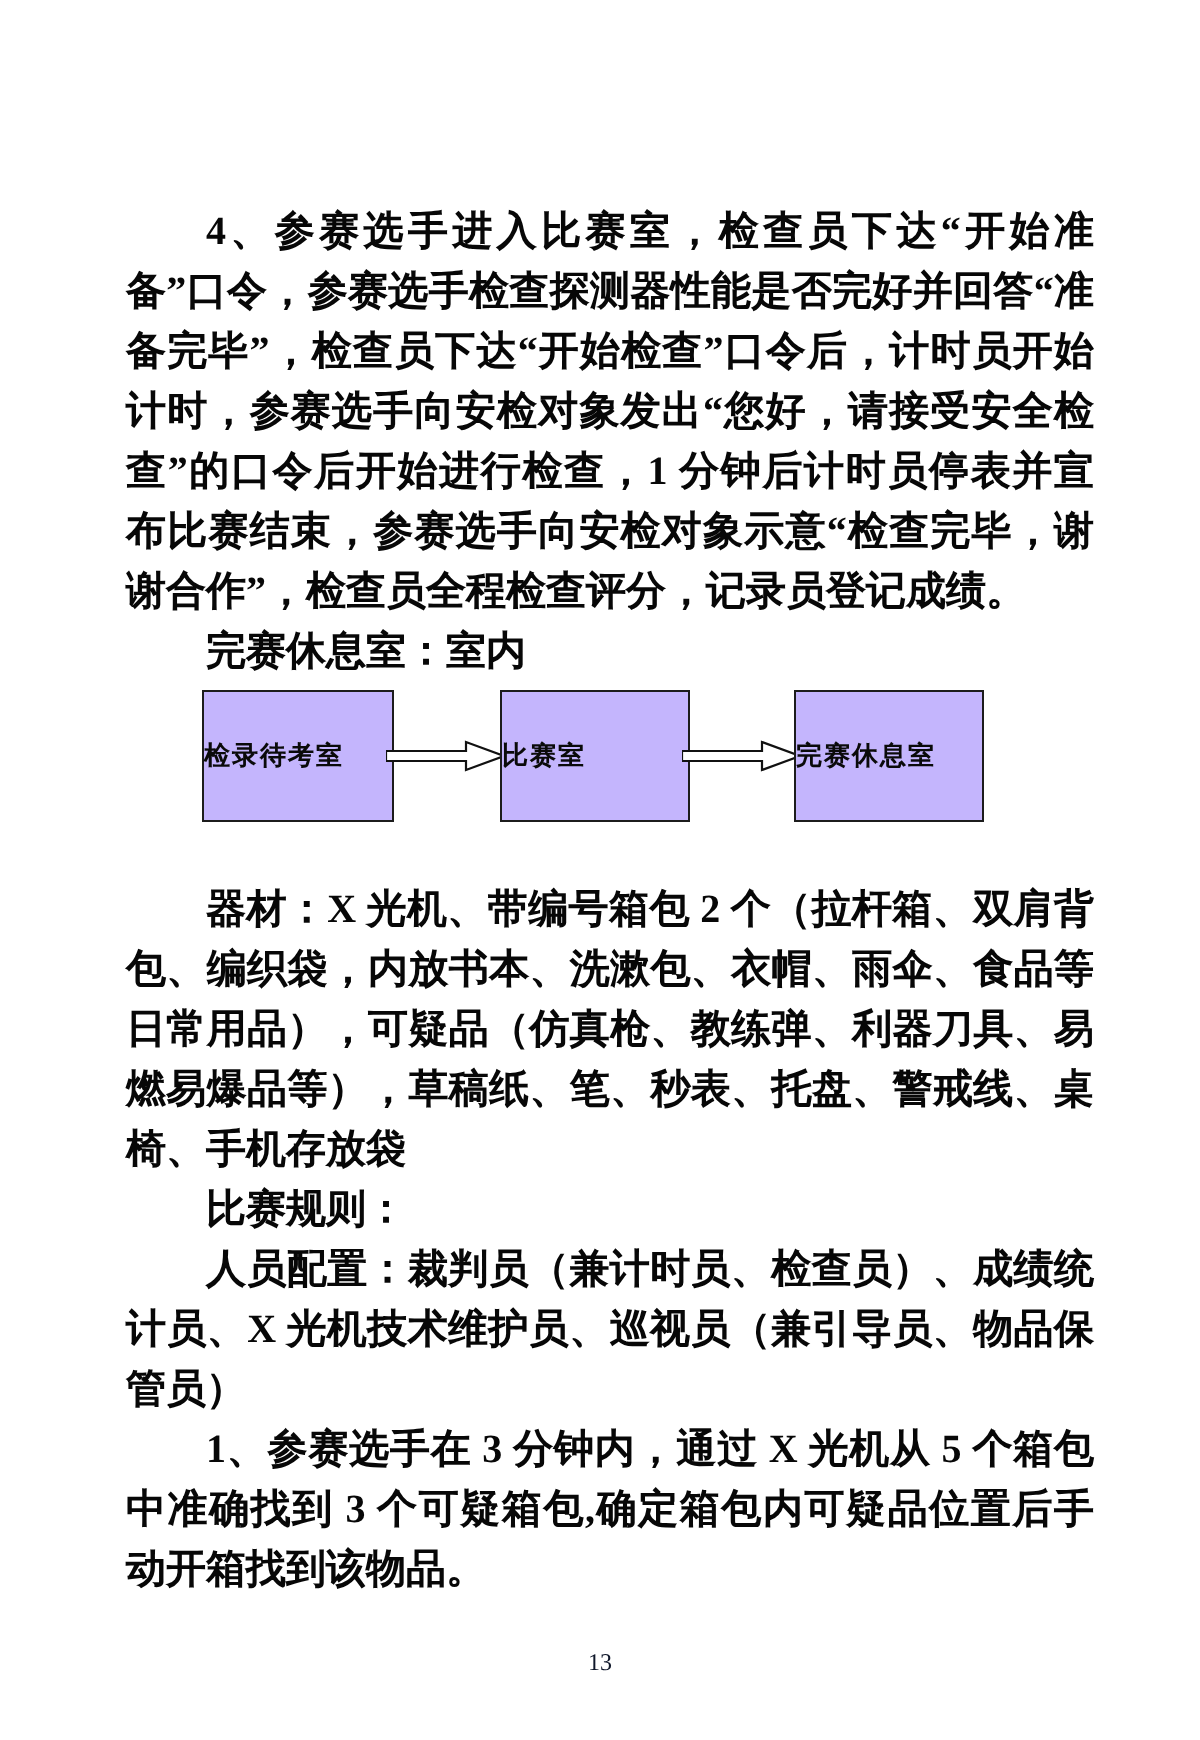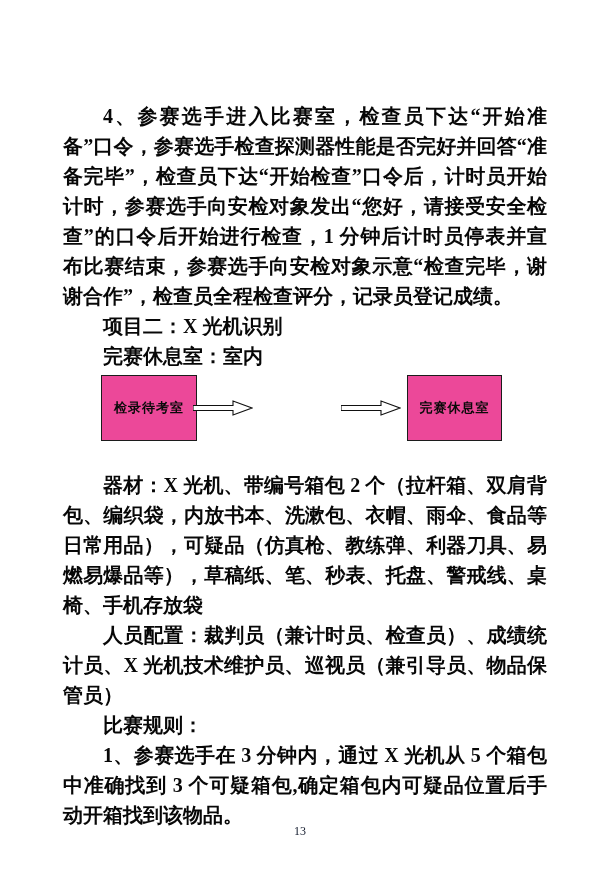--- a/index.html
+++ b/index.html
@@ -37,35 +37,35 @@
   .diagram {
     position: relative;
     height: 68px;
     margin: 4px 0 27px 0;
   }
   .dbox {
     position: absolute;
     top: 0;
     height: 64px;
     border: 1.5px solid #1c1c1c;
-    background: #ec4899;
+    background: #c4b5fd;
     display: flex;
     align-items: center;
-    justify-content: center;
+    justify-content: flex-start;
   }
   .dbox span {
     font-size: 13px;
     font-weight: 700;
     color: #0a0a0a;
     letter-spacing: 1px;
     white-space: nowrap;
   }
   .b1 { left: 38px;  width: 94px; }
   .b2 { left: 187px; width: 93px; }
-  .b3 { left: 344px; width: 93px; }
+  .b3 { left: 334px; width: 93px; }
   .arrow {
     position: absolute;
     top: 25px;
     width: 60px;
     height: 16px;
   }
   .a1 { left: 130px; }
   .a2 { left: 278px; }
   .pagenum {
     position: absolute;
@@ -80,43 +80,45 @@
 </style>
 </head>
 <body>
 
 <div class="page">
   <div class="content">
 
     <p class="para">4、参赛选手进入比赛室，检查员下达“开始准备”口令，参赛选手检查探测器性能是否完好并回答“准备完毕”，检查员下达“开始检查”口令后，计时员开始计时，参赛选手向安检对象发出“您好，请接受安全检查”的口令后开始进行检查，1 分钟后计时员停表并宣布比赛结束，参赛选手向安检对象示意“检查完毕，谢谢合作”，检查员全程检查评分，记录员登记成绩。</p>
 
 
-    <p class="para heading">项目二：X 光机识别</p>
 
     <p class="para heading">完赛休息室：室内</p>
 
     <div class="diagram">
       <div class="dbox b1">
         <span>检录待考室</span>
       </div>
       <svg class="arrow a1" viewBox="0 0 60 16" xmlns="http://www.w3.org/2000/svg">
         <polygon points="0,5.5 40,5.5 40,1 59,8 40,15 40,10.5 0,10.5" fill="#ffffff" stroke="#111111" stroke-width="1.1"></polygon>
       </svg>
+      <div class="dbox b2">
+        <span>比赛室</span>
+      </div>
       <svg class="arrow a2" viewBox="0 0 60 16" xmlns="http://www.w3.org/2000/svg">
         <polygon points="0,5.5 40,5.5 40,1 59,8 40,15 40,10.5 0,10.5" fill="#ffffff" stroke="#111111" stroke-width="1.1"></polygon>
       </svg>
       <div class="dbox b3">
         <span>完赛休息室</span>
       </div>
     </div>
 
     <p class="para">器材：X 光机、带编号箱包 2 个（拉杆箱、双肩背包、编织袋，内放书本、洗漱包、衣帽、雨伞、食品等日常用品），可疑品（仿真枪、教练弹、利器刀具、易燃易爆品等），草稿纸、笔、秒表、托盘、警戒线、桌椅、手机存放袋</p>
 
+    <p class="para heading">比赛规则：</p>
+
     <p class="para">人员配置：裁判员（兼计时员、检查员）、成绩统计员、X 光机技术维护员、巡视员（兼引导员、物品保管员）</p>
-
-    <p class="para heading">比赛规则：</p>
 
     <p class="para">1、参赛选手在 3 分钟内，通过 X 光机从 5 个箱包中准确找到 3 个可疑箱包,确定箱包内可疑品位置后手动开箱找到该物品。</p>
 
   </div>
 
   <div class="pagenum">13</div>
 </div>
 
 </body></html>

